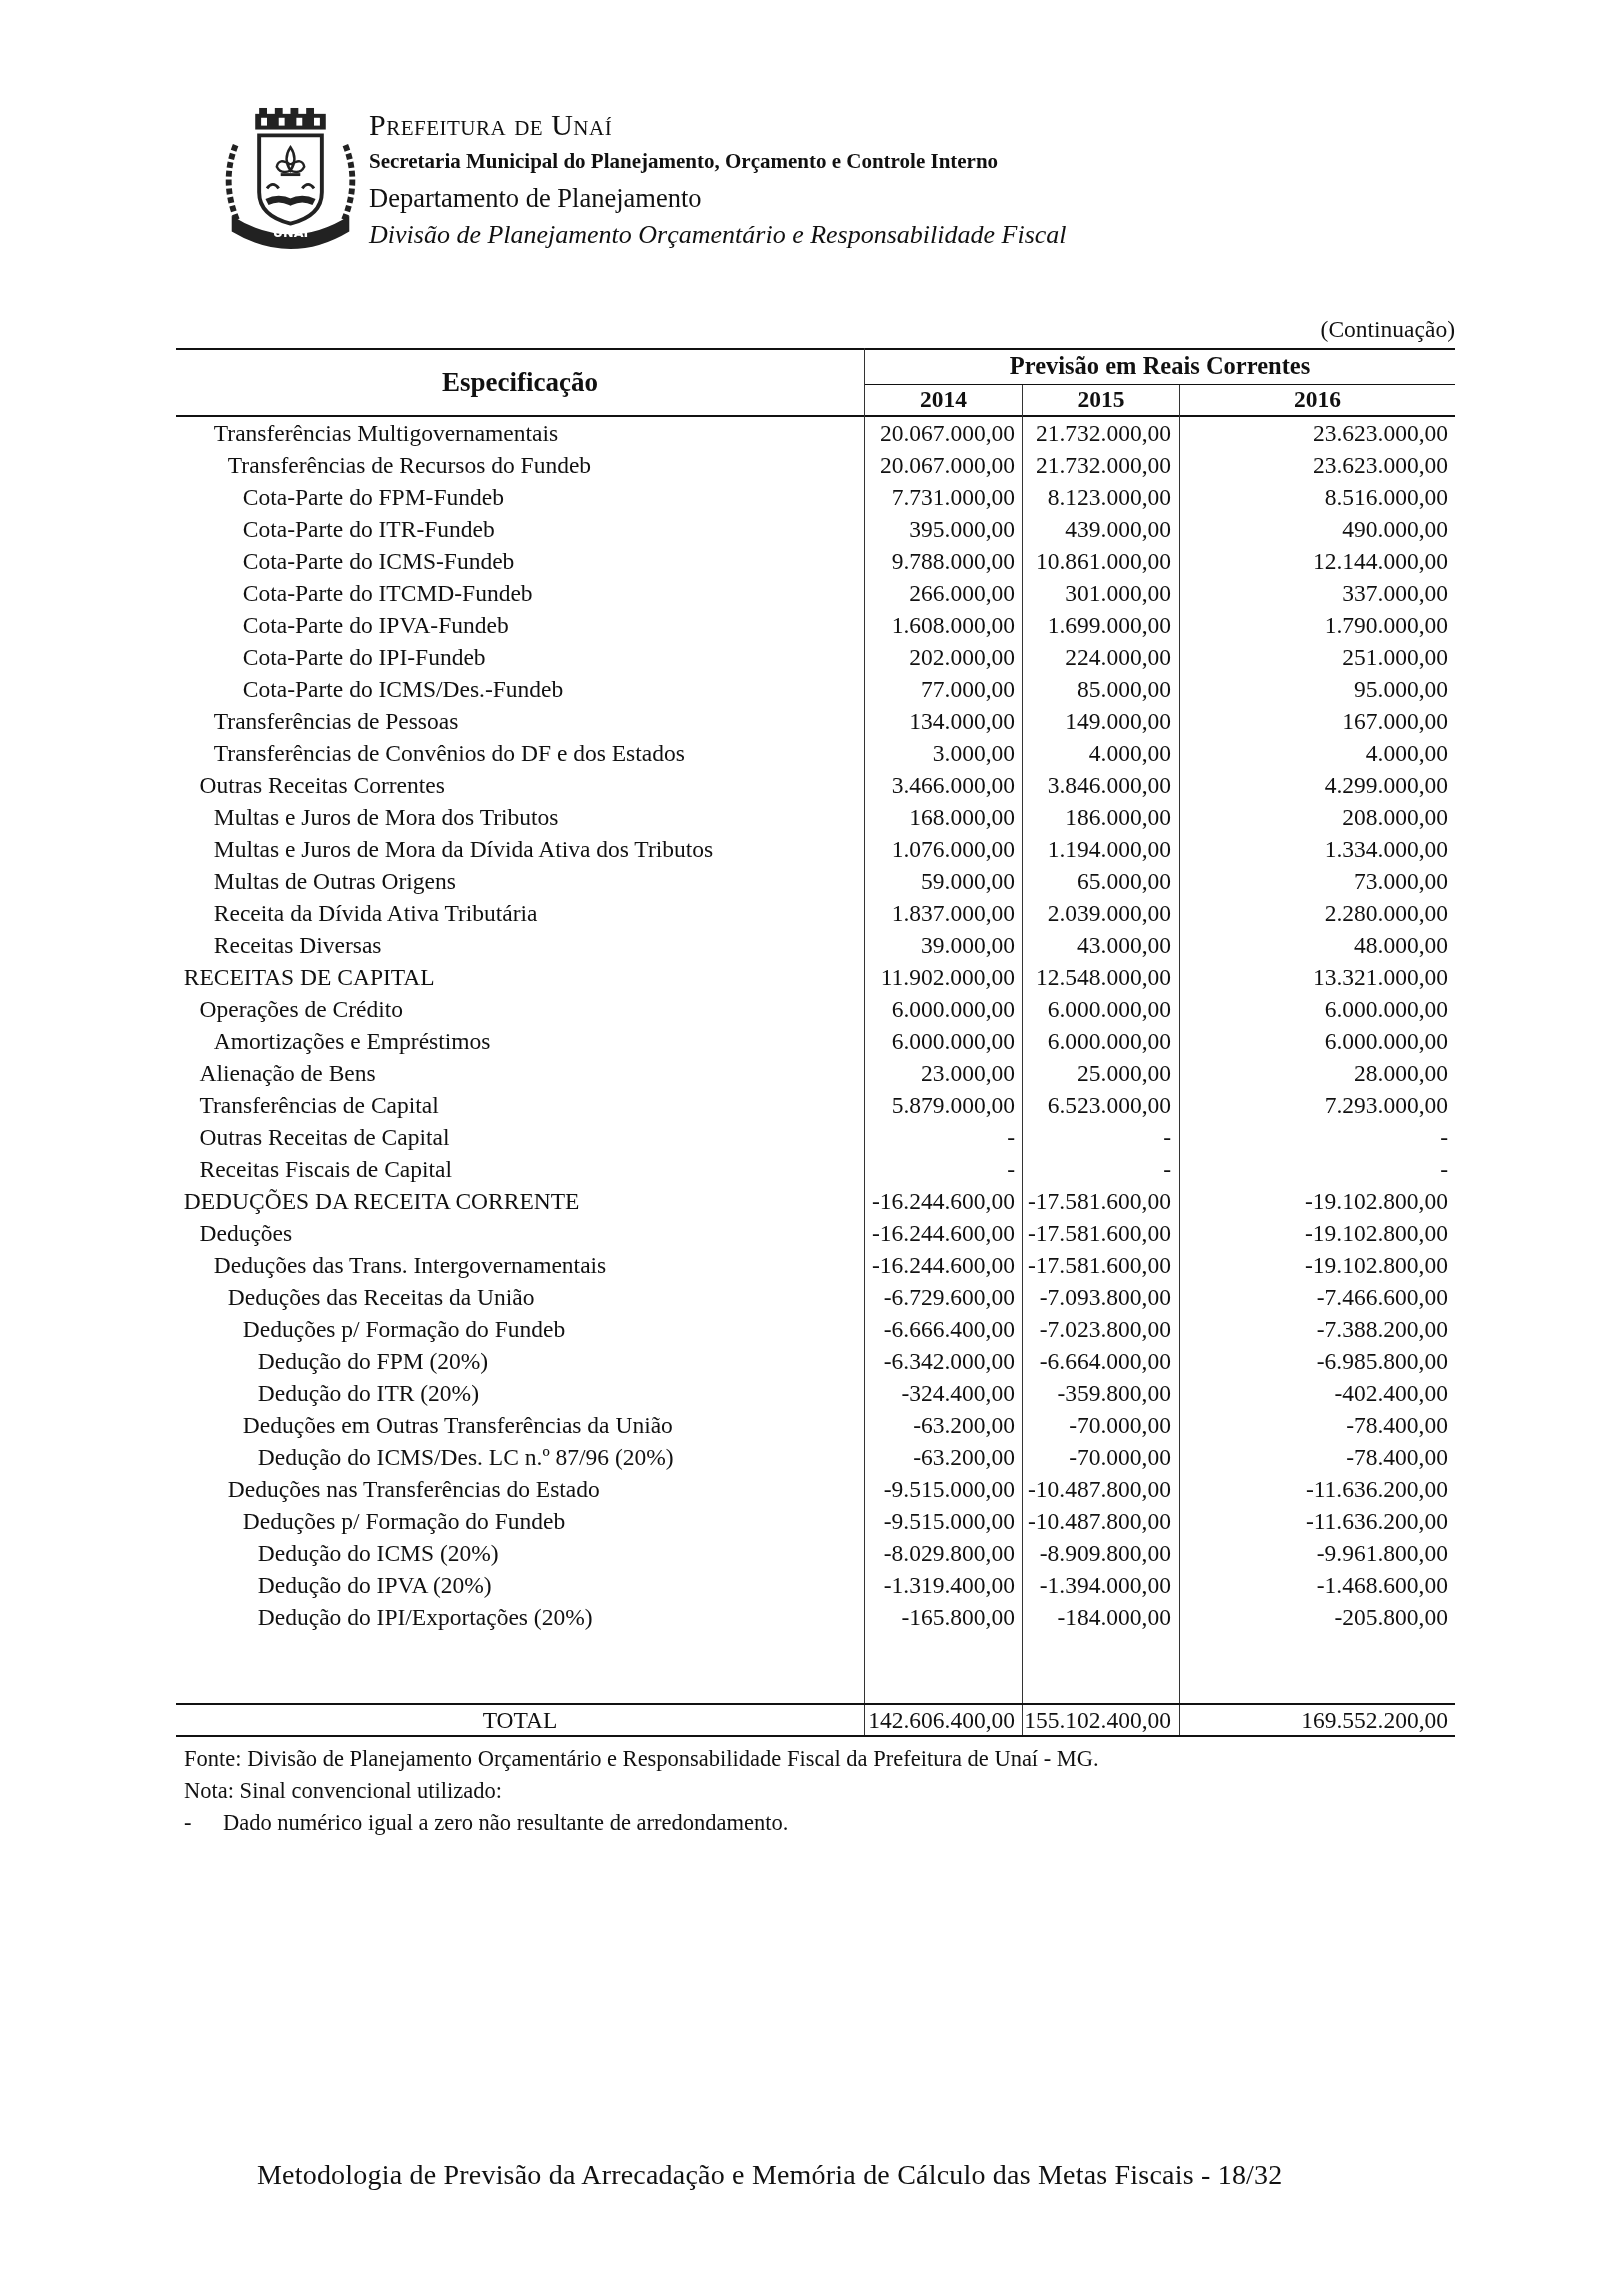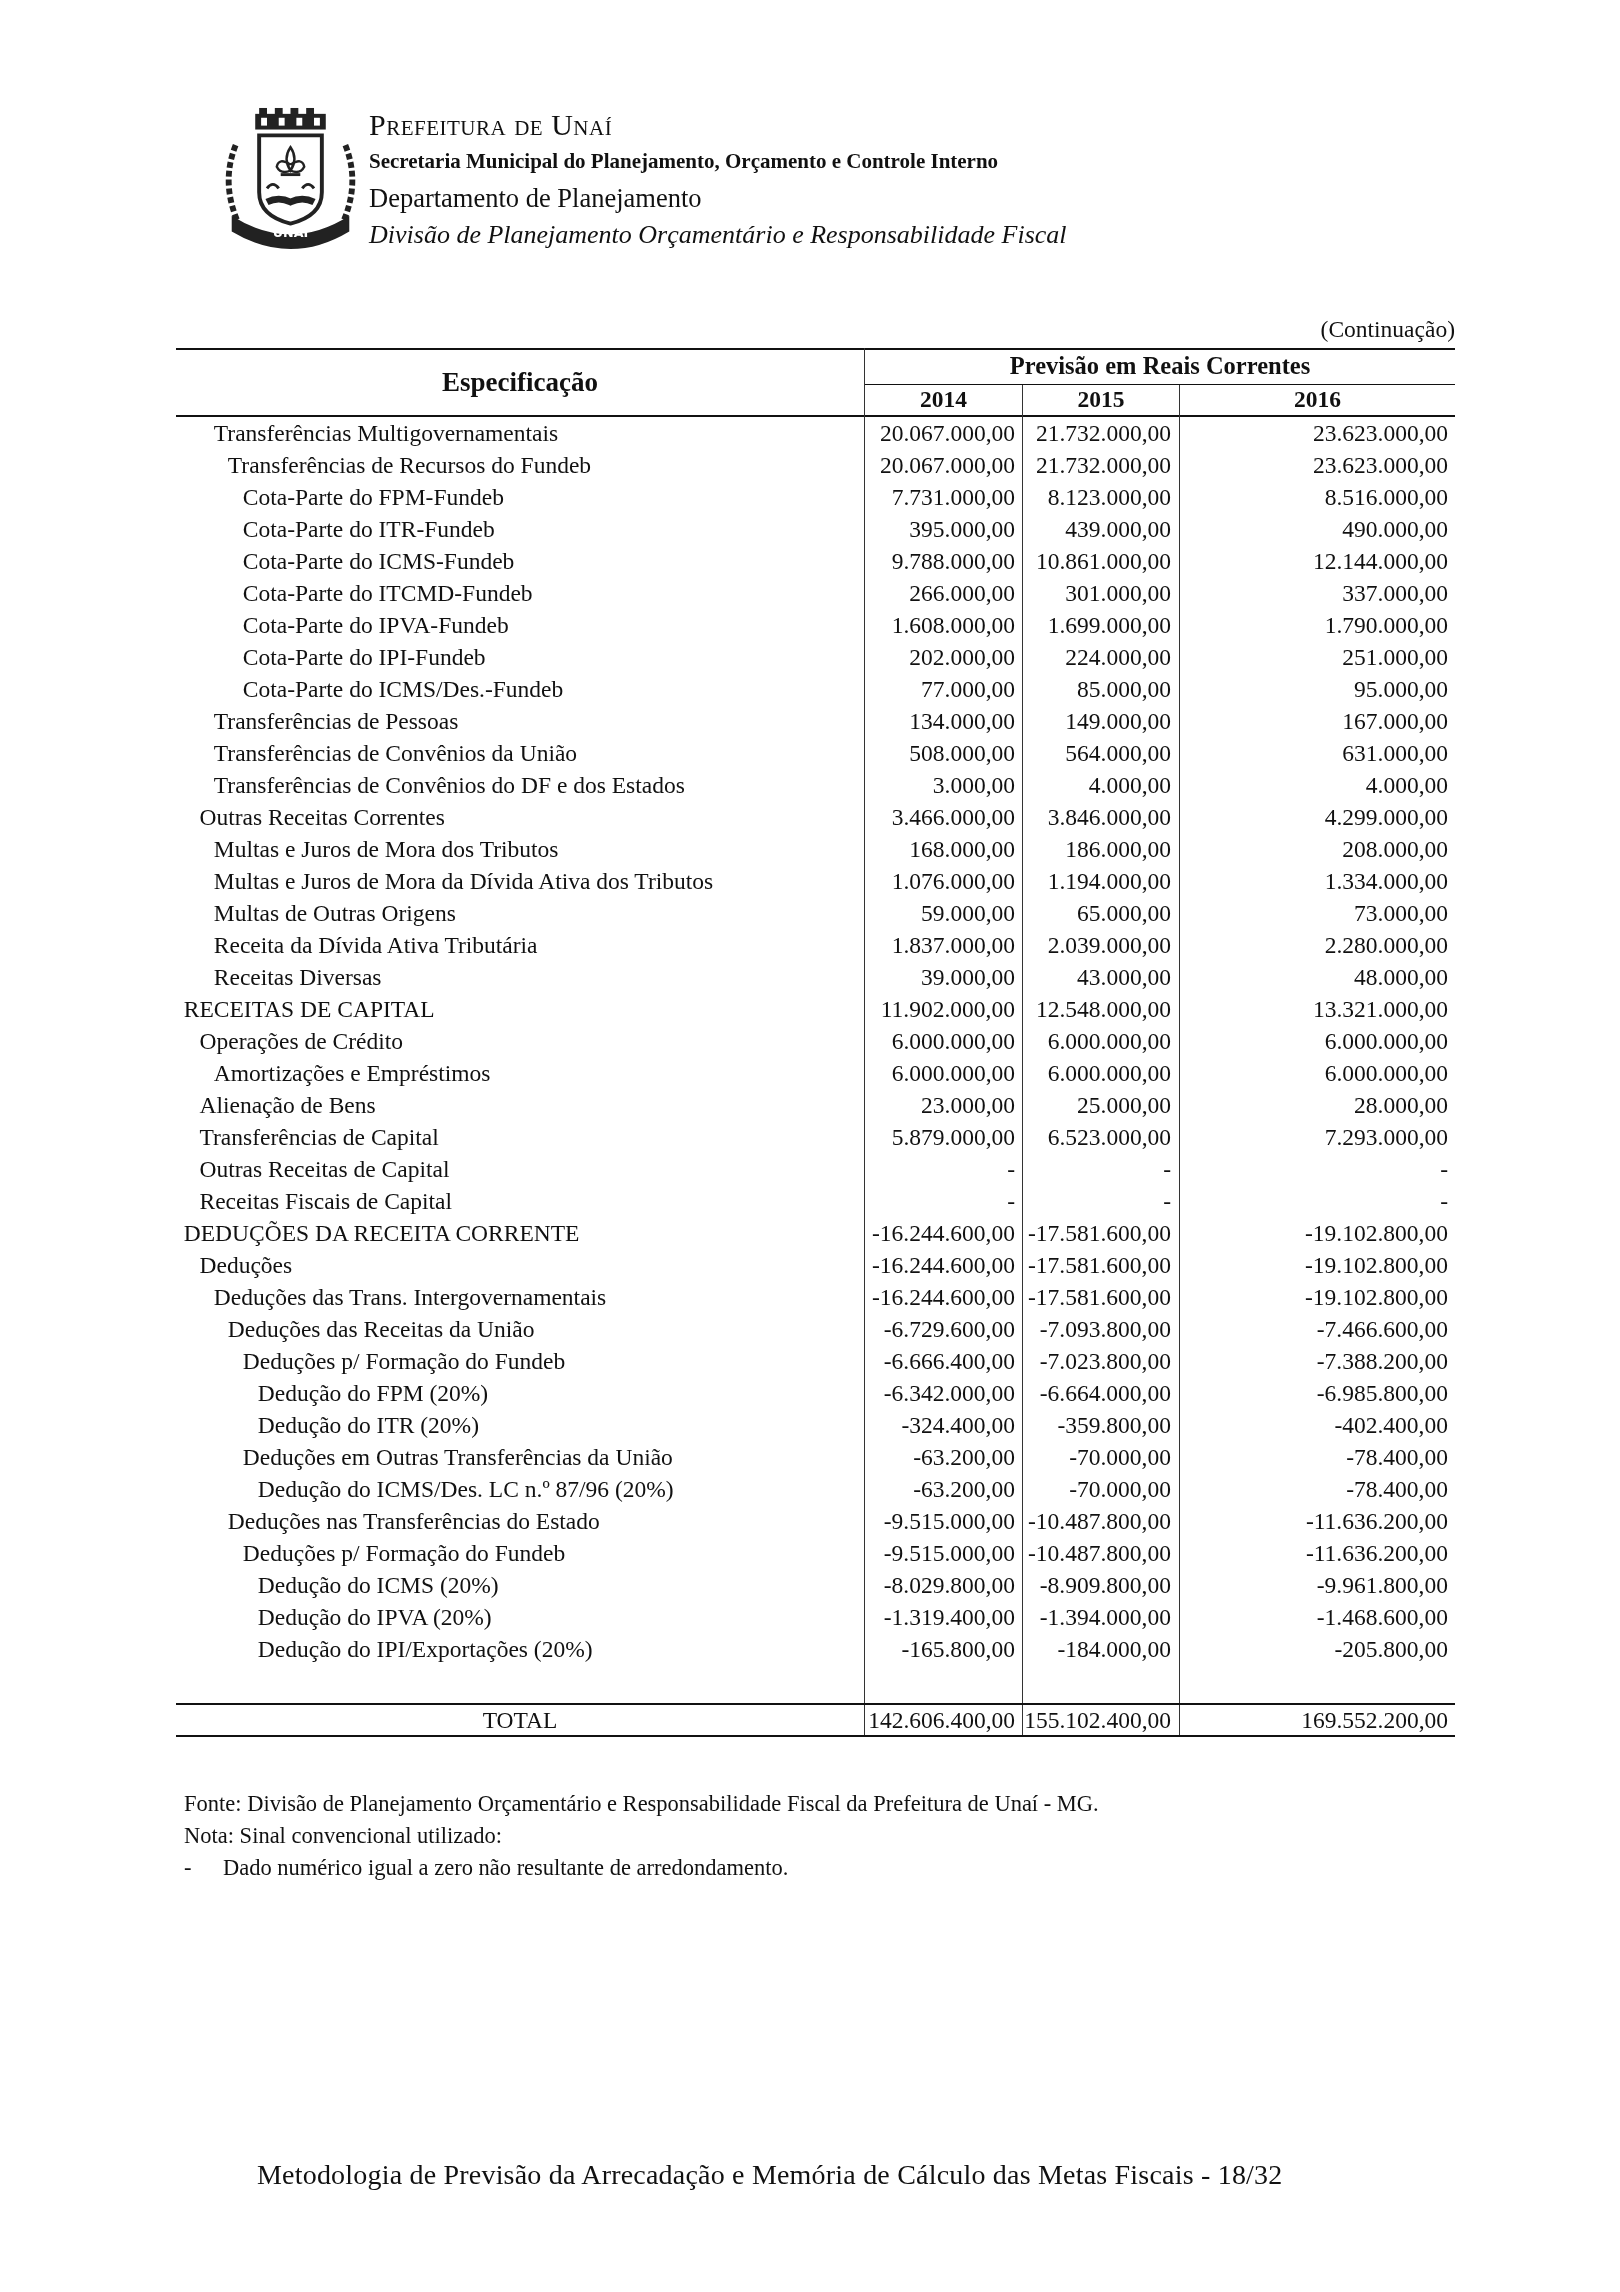--- a/index.html
+++ b/index.html
@@ -38,21 +38,21 @@
   .row .v2 { left: 847px; width: 148px; }
   .row .v3 { left: 1004px; width: 268px; width: 268px; }
   .lvl0 { padding-left: 0; }
   .lvl1 { padding-left: 15.7px; }
   .lvl2 { padding-left: 30px; }
   .lvl3 { padding-left: 44px; }
   .lvl4 { padding-left: 59px; }
   .lvl5 { padding-left: 74px; }
   .row.total .spec { left: 0; width: 688px; text-align: center; }
 
-  .notes { position: absolute; left: 184px; top: 1743px; font-size: 22.5px; line-height: 32px; margin-top: 45px; }
+  .notes { position: absolute; left: 184px; top: 1743px; font-size: 22.5px; line-height: 32px; }
   .notes .dash { display: inline-block; width: 39px; }
 
   .footer { position: absolute; left: 257px; top: 2159px; font-size: 28px; letter-spacing: 0.2px; }
 </style>
 </head>
 <body>
 
 <div class="page">
 
   <svg class="logo" viewBox="0 0 148 150">
@@ -163,26 +163,20 @@
           <span class="v v2">85.000,00</span>
           <span class="v v3">95.000,00</span>
         </div>
         <div class="row">
           <span class="spec lvl2">Transferências de Pessoas</span>
           <span class="v v1">134.000,00</span>
           <span class="v v2">149.000,00</span>
           <span class="v v3">167.000,00</span>
         </div>
         <div class="row">
-          <span class="spec lvl2">Transferências de Convênios da União</span>
-          <span class="v v1">508.000,00</span>
-          <span class="v v2">564.000,00</span>
-          <span class="v v3">631.000,00</span>
-        </div>
-        <div class="row">
           <span class="spec lvl2">Transferências de Convênios do DF e dos Estados</span>
           <span class="v v1">3.000,00</span>
           <span class="v v2">4.000,00</span>
           <span class="v v3">4.000,00</span>
         </div>
         <div class="row">
           <span class="spec lvl1">Outras Receitas Correntes</span>
           <span class="v v1">3.466.000,00</span>
           <span class="v v2">3.846.000,00</span>
           <span class="v v3">4.299.000,00</span>

